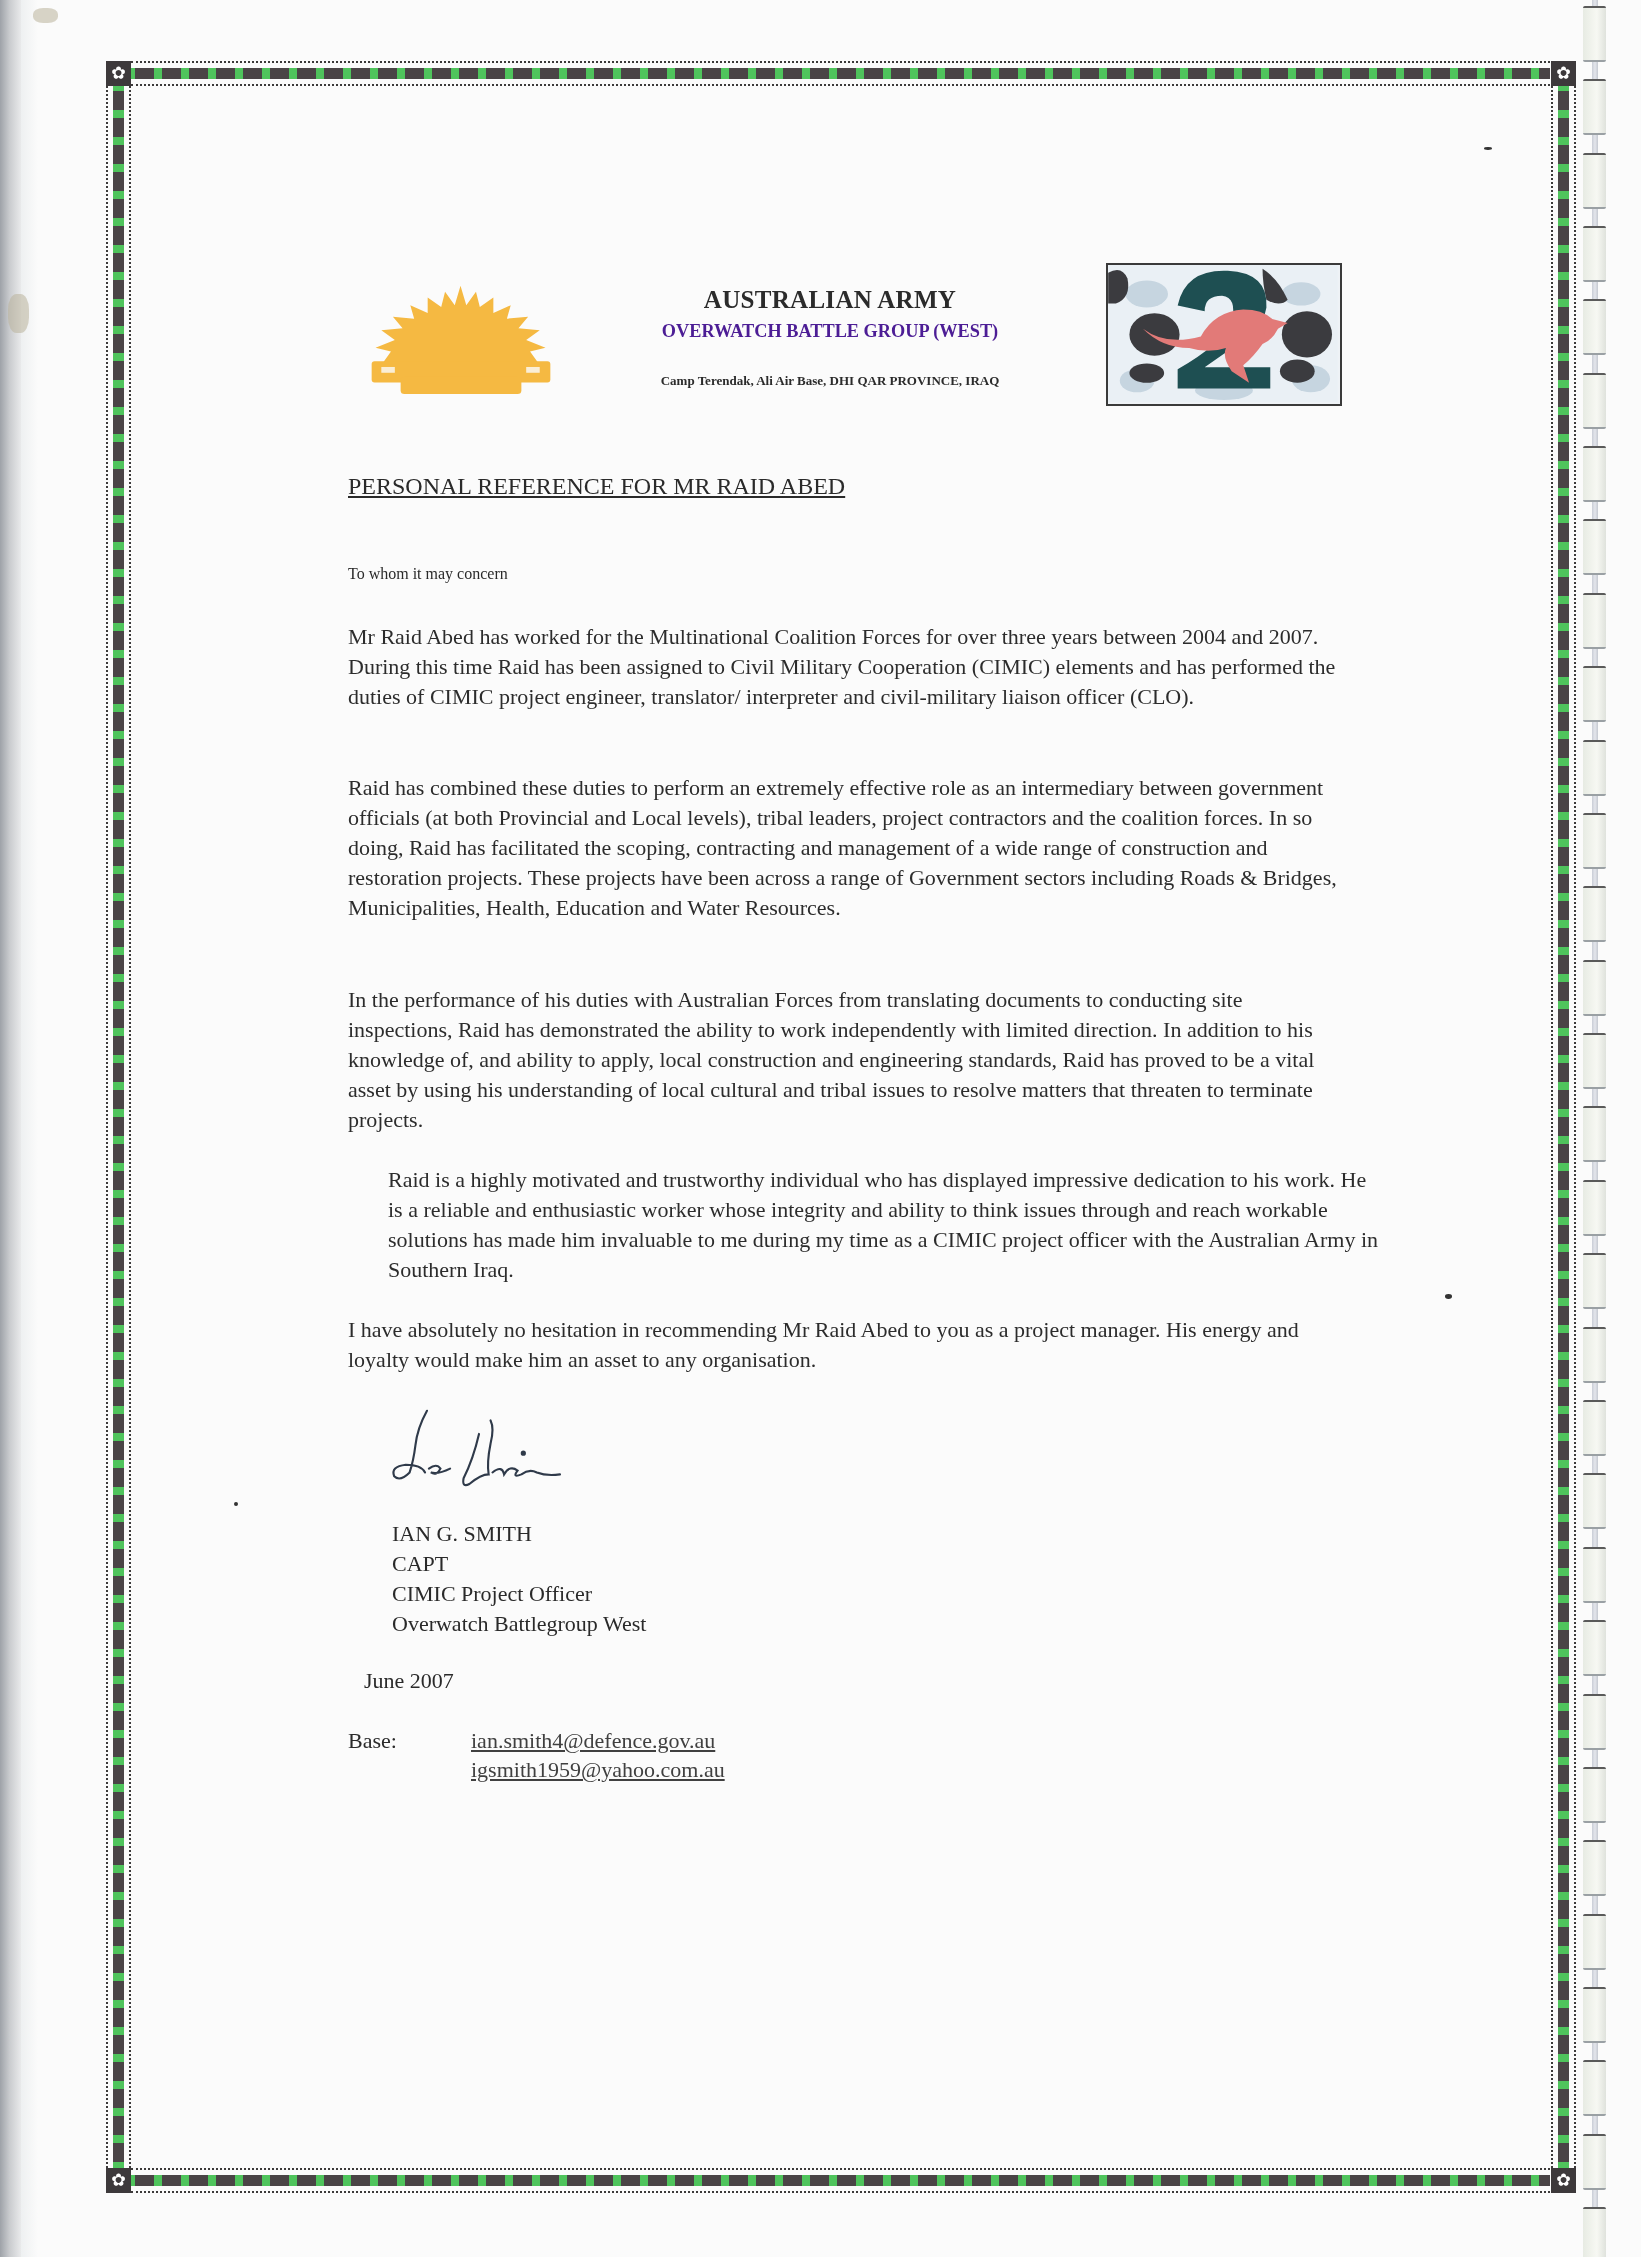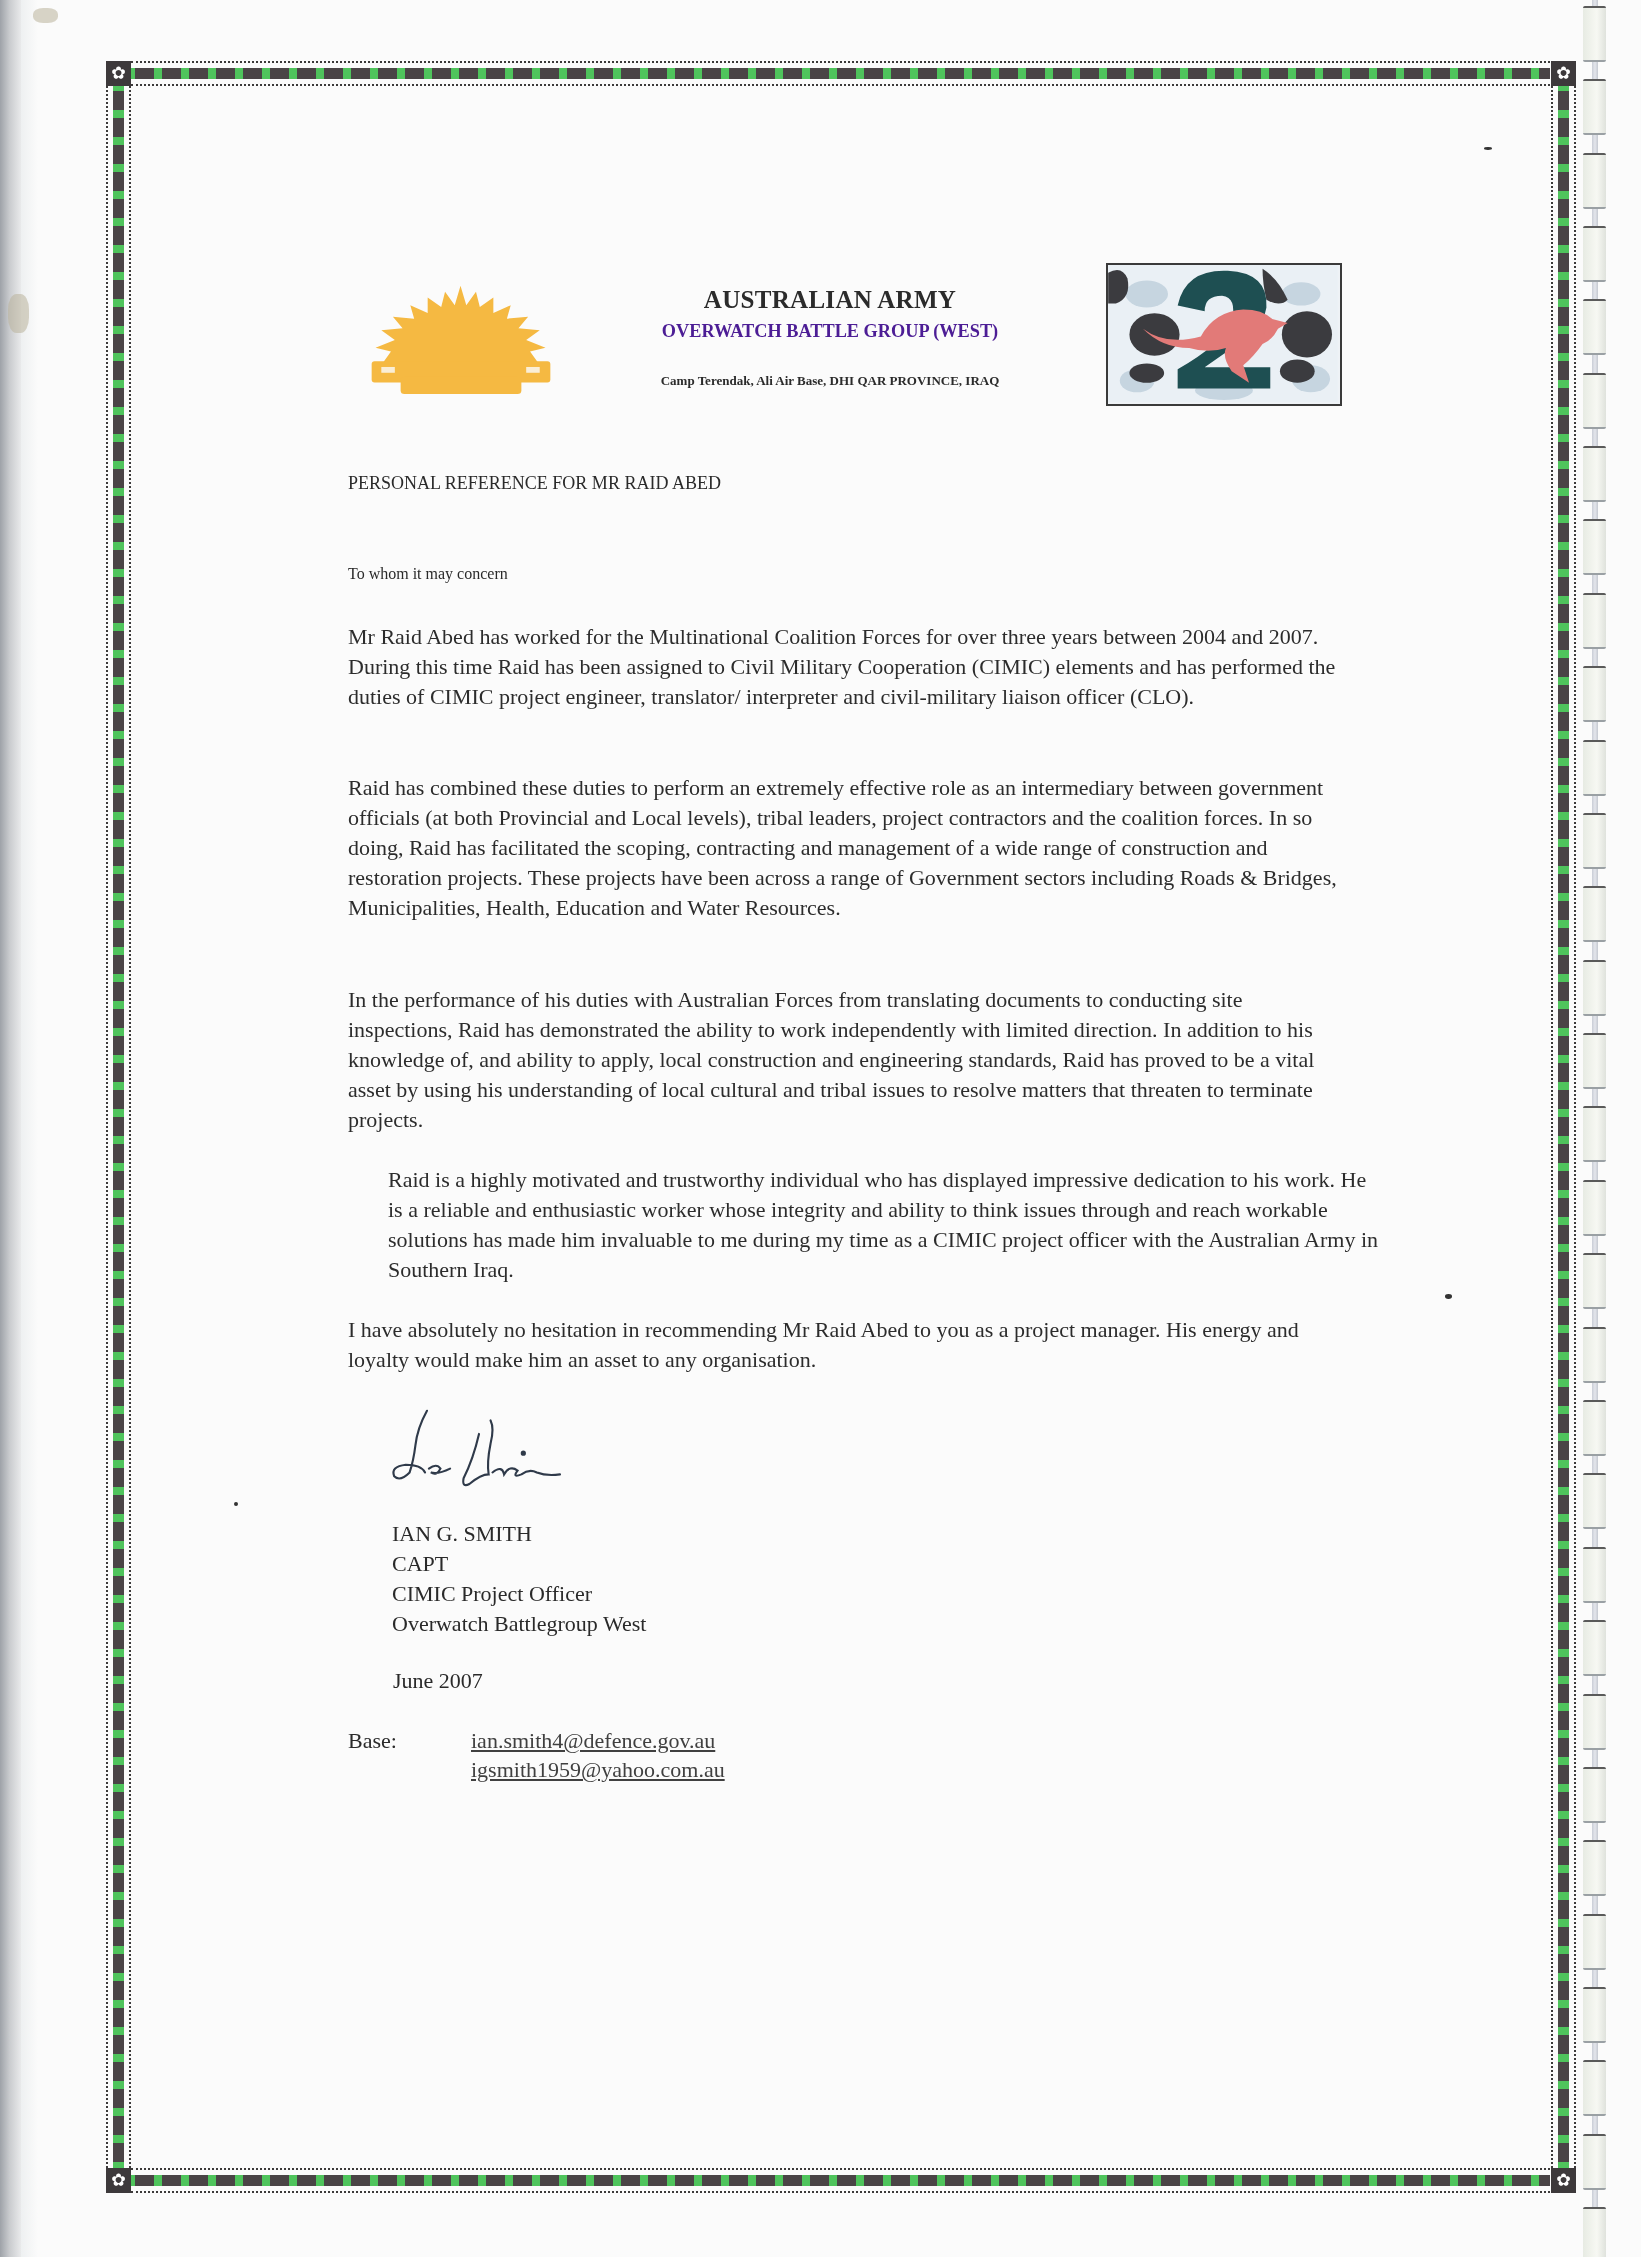--- a/index.html
+++ b/index.html
@@ -79,27 +79,27 @@
     border:2.9px solid #3a3a3a; box-sizing:border-box; overflow:hidden;
     background:#eef2f6;
   }
 
   
   .txt {
     position:absolute; left:348px; width:994px;
     font-size:22px; line-height:30px; color:#2c2c2c;
   }
   .txt p { margin:0; }
-  .ref-title { position:absolute; left:348px; top:473px; font-size:18px; }
+  .ref-title { position:absolute; left:348px; top:473px; font-size:24px;text-decoration:underline; }
   .salut { position:absolute; left:348px; top:565px; font-size:16px; }
 
   .sig { position:absolute; left:367px; top:1405px; width:251px; height:106px; }
   .sigblock { position:absolute; left:348px; top:1519px; font-size:22px; line-height:30px; }
   .sigblock div { white-space:nowrap;margin-left:44px; }
-  .date { position:absolute; left:393px; top:1668px; font-size:22px; }
+  .date { position:absolute; left:364px; top:1668px; font-size:22px; }
   .email-label { position:absolute; left:348px; top:1728px; font-size:22px; }
   .email { position:absolute; left:471px; font-size:22px; color:#404040; text-decoration:underline; }
   .speck { position:absolute; width:4.8px; height:3.9px; background:#333; border-radius:50%; }
 </style>
 </head>
 <body>
 
 <div class="scan-left"></div>
 <div class="scan-left2"></div>
 <div class="smudge" style="left:33px;top:7.7px;width:25px;height:15.4px;"></div>

